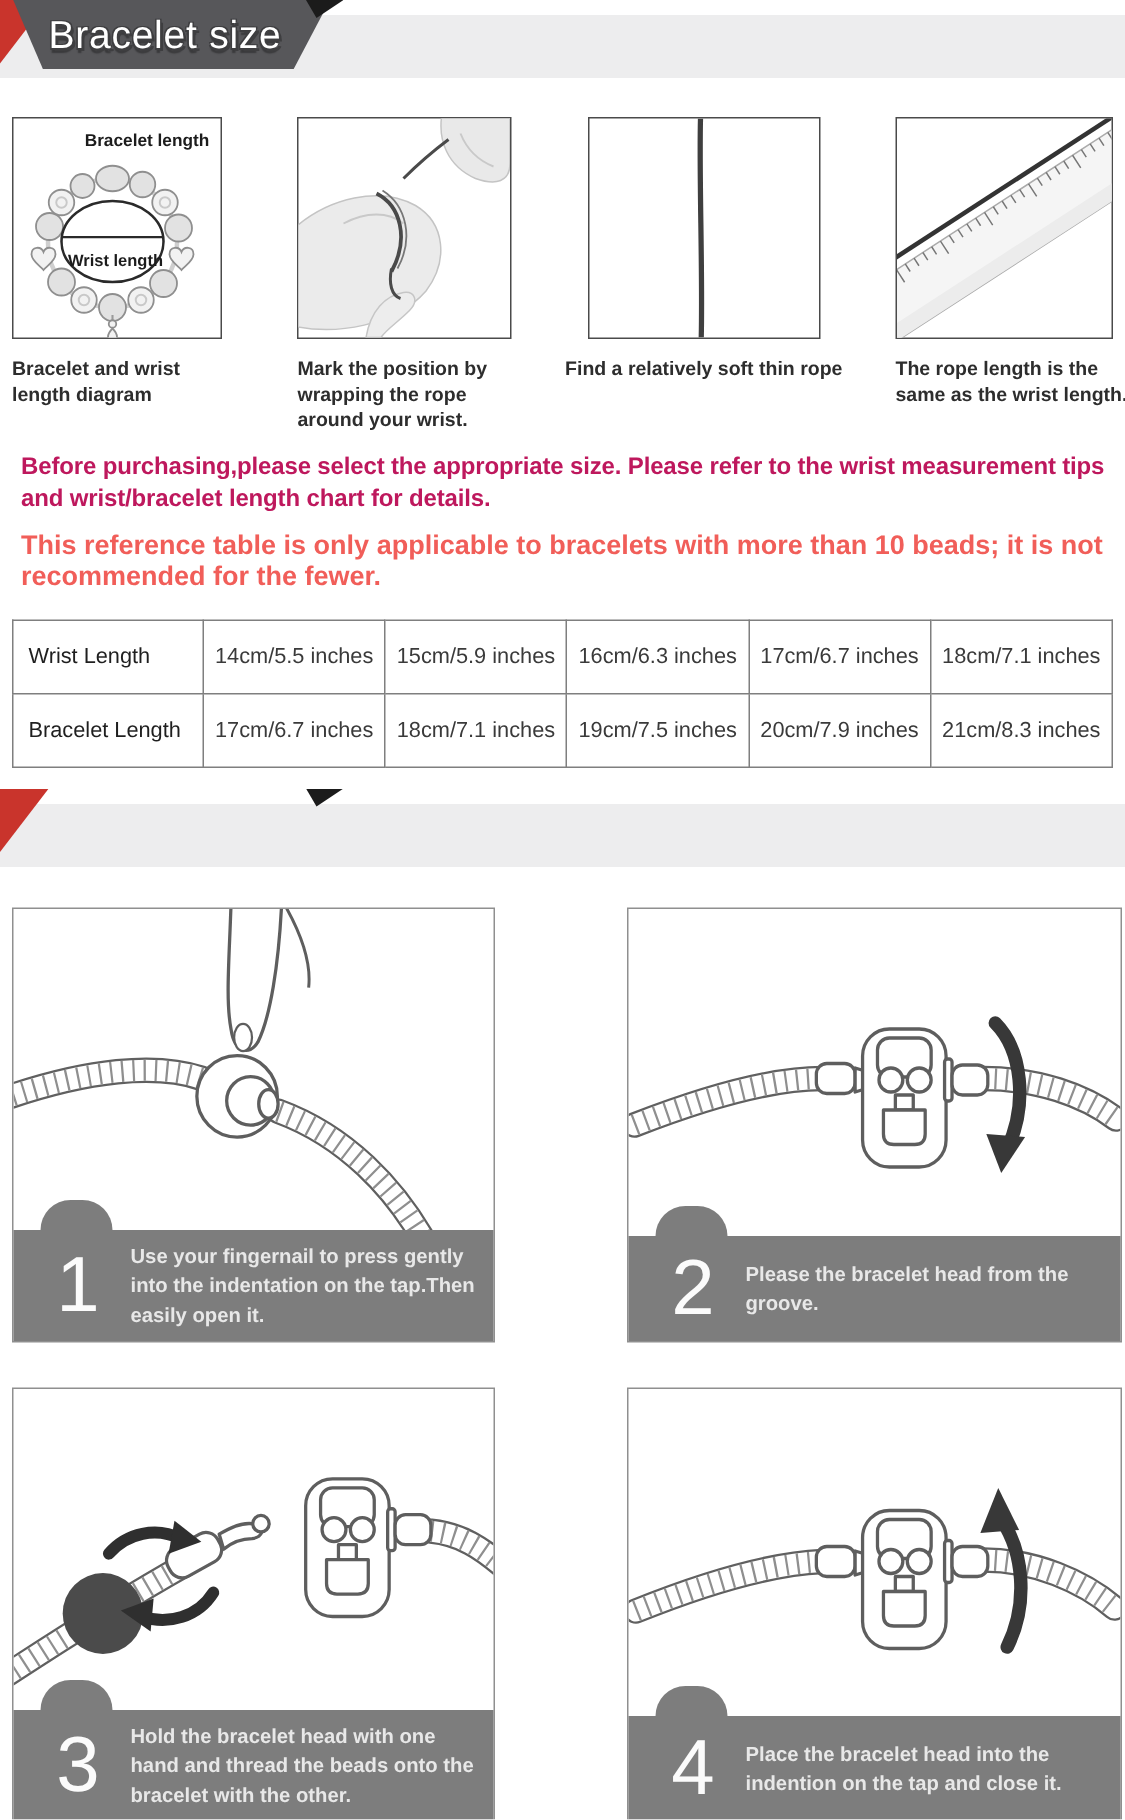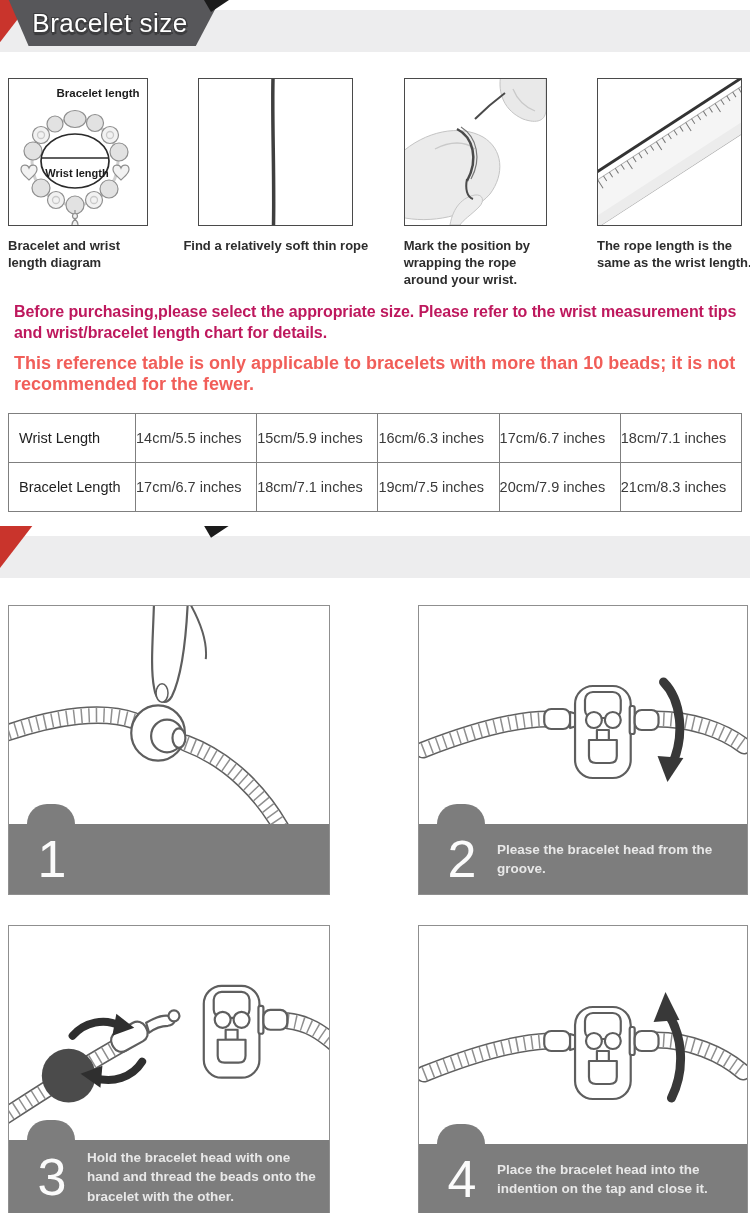--- a/index.html
+++ b/index.html
@@ -31,21 +31,21 @@
   .f2 .figcap{align-self:center;white-space:nowrap;text-align:center;}
   .f3 .figcap{width:160px;}
   .f4 .figcap{width:168px;}
 
   
   .intro{margin:12px 0 0 14px;width:736px;font-size:16px;font-weight:bold;color:#be185d;
          line-height:21px;letter-spacing:-.1px;}
   .note{margin:10px 0 0 14px;font-size:18px;font-weight:bold;color:#f15e59;}
   .size-table{margin:18px 8px 0 8px;border-collapse:collapse;width:734px;table-layout:fixed;
               font-size:14.5px;color:#3a3a3a;}
-  .size-table td{border:1px solid #7f7f7f;height:48px;padding:0;background:#fff;}
+  .size-table td{border:1px solid #7f7f7f;height:48px;text-align:center;padding:0;background:#fff;}
   .size-table td.rowhead{text-align:left;padding-left:10px;width:116px;color:#1f1f1f;}
 
   .section2{margin-top:14px;}
 
   
   .steps{display:grid;grid-template-columns:322px 330px;column-gap:88px;row-gap:30px;
          padding:26px 0 0 8px;}
   .panel{height:290px;border:1px solid #8f8f8f;box-sizing:border-box;display:flex;
          flex-direction:column;background:#fff;}
   .panel-art{flex:1;overflow:hidden;}
@@ -111,44 +111,44 @@
           <path d="M66 140 C62 144,62 148,66 149 C70 148,70 144,66 140 Z" class="bead-a"></path>
           <ellipse cx="66" cy="82" rx="34" ry="27" fill="none" stroke="#2a2a2a" stroke-width="1.7"></ellipse>
           <line x1="32.5" y1="79" x2="99.5" y2="79" stroke="#2a2a2a" stroke-width="1.5"></line>
           <text x="89" y="18" font-size="11.5" text-anchor="middle" class="svglabel">Bracelet length</text>
           <text x="68" y="98" font-size="11" text-anchor="middle" class="svglabel">Wrist length</text>
         </svg>
       </div>
       <div class="figcap">Bracelet and wrist length diagram</div>
     </div>
 
-    <div class="figure f2">
-      <div class="figbox">
-        <svg viewBox="0 0 153 146">
-          <path d="M74 0 C73 40,75.5 100,74.5 146" fill="none" stroke="#3f3f3f" stroke-width="3.5"></path>
-        </svg>
-      </div>
-      <div class="figcap">Find a relatively soft thin rope</div>
-    </div>
-
     <div class="figure f3">
       <div class="figbox">
         <svg viewBox="0 0 141 146">
           <path d="M-5 75 C20 52,55 45,78 58 C98 70,100 95,85 115 C65 138,25 145,-5 138 Z" fill="#ebebeb" stroke="#c4c4c4" stroke-width="1"></path>
           <path d="M30 70 C45 62,60 62,70 70" class="thin"></path>
           <path d="M96 -5 C92 15,100 32,118 40 C132 45,141 42,141 30 L141 -5 Z" fill="#e9e9e9" stroke="#c4c4c4" stroke-width="1"></path>
           <path d="M108 10 C112 20,120 28,130 32" class="thin"></path>
           <path d="M70 40 C80 30,92 20,100 14" fill="none" stroke="#4a4a4a" stroke-width="2"></path>
           <path d="M52 50 C68 58,74 80,62 102" fill="none" stroke="#4a4a4a" stroke-width="2.5"></path>
           <path d="M56 48 C72 58,77 80,66 100" fill="none" stroke="#777" stroke-width="1.2"></path>
           <path d="M45 146 C48 128,58 118,70 116 C78 115,80 122,74 128 C66 136,58 141,55 146 Z" fill="#ededed" stroke="#c6c6c6" stroke-width="1"></path>
           <path d="M62 100 C60 110,62 118,68 120" fill="none" stroke="#4a4a4a" stroke-width="2"></path>
         </svg>
       </div>
       <div class="figcap">Mark the position by wrapping the rope around your wrist.</div>
+    </div>
+
+    <div class="figure f2">
+      <div class="figbox">
+        <svg viewBox="0 0 153 146">
+          <path d="M74 0 C73 40,75.5 100,74.5 146" fill="none" stroke="#3f3f3f" stroke-width="3.5"></path>
+        </svg>
+      </div>
+      <div class="figcap">Find a relatively soft thin rope</div>
     </div>
 
     <div class="figure f4">
       <div class="figbox">
         <svg viewBox="0 0 143 146">
           <g transform="rotate(-33 72 80)">
             <line x1="-45" y1="51" x2="190" y2="51" stroke="#333" stroke-width="3"></line>
             <rect x="-45" y="58" width="235" height="40" fill="#f5f5f5" stroke="#ababab" stroke-width="1"></rect>
             <rect x="-45" y="88" width="235" height="10" fill="#ececec"></rect>
             <path d="M-35 58v10 M-28 58v6 M-21 58v6 M-14 58v6 M-7 58v6 M0 58v10 M7 58v6 M14 58v6 M21 58v6 M28 58v6 M35 58v10 M42 58v6 M49 58v6 M56 58v6 M63 58v6 M70 58v10 M77 58v6 M84 58v6 M91 58v6 M98 58v6 M105 58v10 M112 58v6 M119 58v6 M126 58v6 M133 58v6 M140 58v10 M147 58v6 M154 58v6 M161 58v6 M168 58v6 M175 58v10" stroke="#777" stroke-width="1" fill="none"></path>
@@ -206,20 +206,21 @@
           <circle cx="159" cy="127" r="16" class="ln"></circle>
           <ellipse cx="171" cy="129" rx="6.5" ry="9.5" class="ln"></ellipse>
           <path d="M146 -6 C145 30,142 60,146 80 C148 94,158 98,164 88 C172 72,178 38,180 -6 Z" class="ln"></path>
           <ellipse cx="154" cy="85" rx="6" ry="9" fill="#fff" stroke="#5e5e5e" stroke-width="1.5"></ellipse>
           <path d="M180 -6 C192 14,200 34,198 52" fill="none" stroke="#5e5e5e" stroke-width="2"></path>
         </svg>
       </div>
       <div class="panel-cap">
         <div class="bump"></div>
         <div class="step-num">1</div>
+        <div class="step-text">Use your fingernail to press gently into the indentation on the tap.Then easily open it.</div>
       </div>
     </div>
 
     <div class="panel">
       <div class="panel-art">
         <svg viewBox="0 0 330 218" preserveAspectRatio="none">
           <path d="M4 144 C66 120,106 113,130 113" class="tOut"></path>
           <path d="M4 144 C66 120,106 113,130 113" class="tIn"></path>
           <path d="M4 144 C66 120,106 113,130 113" class="tHat"></path>
           <path d="M238 113 C274 113,306 124,327 140" class="tOut"></path>

